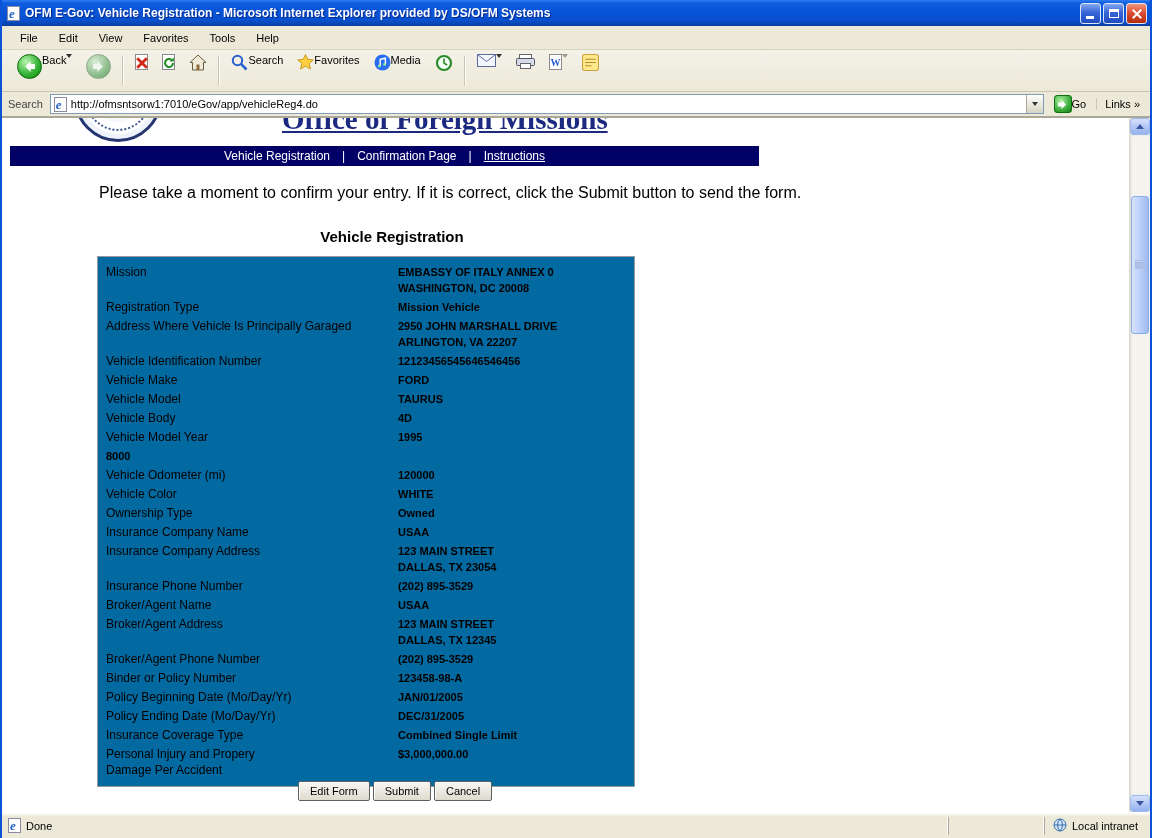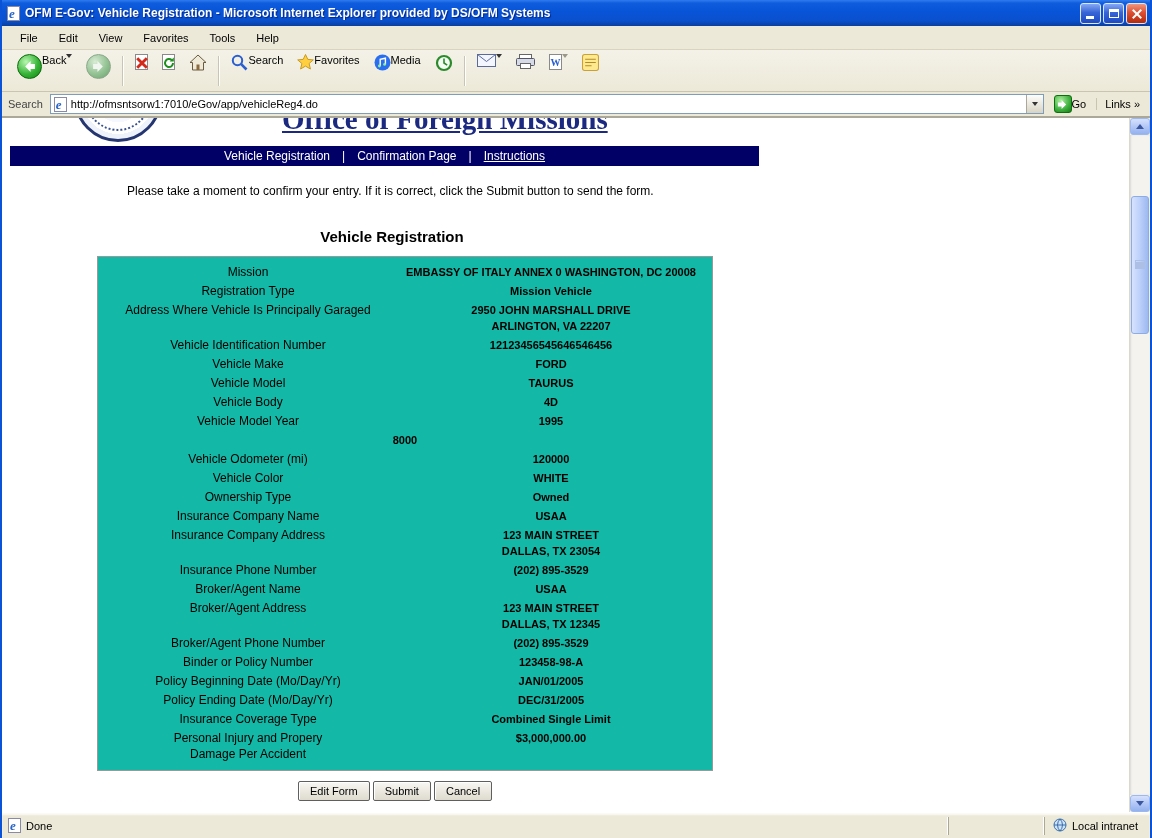--- a/index.html
+++ b/index.html
@@ -54,24 +54,24 @@
 
   .seal { position:absolute; left:72px; top:-64px; width:88px; height:88px; border-radius:50%; background:radial-gradient(circle,#f5f9ff 0 42%,#fff 42% 62%,#eef3fb 62%); border:3px solid #24356f; }
   .seal::after { content:""; position:absolute; inset:8px; border-radius:50%; border:2px dotted #37518f; }
   .site-title { position:absolute; left:280px; top:-15px; font-family:"Liberation Serif",serif; font-weight:bold; font-size:29px; color:#1b2a80; white-space:nowrap;text-decoration:underline; }
 
   .topnav { position:absolute; left:8px; top:28px; width:749px; height:20px; background:#000066; color:#fff; display:flex; align-items:center; justify-content:center; gap:12px; font-size:12px; }
   .topnav .navlink { color:#fff; text-decoration:none; }
   .topnav .navlink.underline { text-decoration:underline; }
   .topnav .navsep { color:#fff; }
 
-  .intro { position:absolute; left:97px; top:66px; font-size:12px; color:#000;margin-left:28px; }
+  .intro { position:absolute; left:97px; top:66px; font-size:16px; color:#000; }
   .pheading { position:absolute; left:0; top:110px; width:780px; text-align:center; font-size:15px; font-weight:bold; color:#000; }
 
-  .databox { position:absolute; left:95px; top:138px; width:616px; border:1px solid #999; background:#14b8a6; padding:5px 0 7px;text-align:center; }
+  .databox { position:absolute; left:95px; top:138px; width:538px; border:1px solid #999; background:#0369a1; padding:5px 0 7px; }
   .frow { display:flex; align-items:flex-start; padding:1.5px 8px; }
   .flabel { width:292px; padding-right:8px; font-size:12px; line-height:16px; color:#000; white-space:pre-line; }
   .fvalue { flex:1; font-size:11px; font-weight:bold; line-height:16px; color:#000; white-space:pre-line; }
 
   .btnrow { position:absolute; left:296px; top:663px; display:flex; gap:3px; }
   .formbtn { font-family:"Liberation Sans",sans-serif; font-size:11px; color:#000; padding:3px 11px; background:linear-gradient(180deg,#f8f7f2,#dedbce); border:1px solid #5f5f5f; border-radius:2px; box-shadow:inset 1px 1px 0 #fff; }
 
   
   .vscroll { flex:0 0 21px; display:flex; flex-direction:column; background:#f4f3ee; border-left:1px solid #dcd9cc; }
   .sb-btn { height:17px; flex:0 0 17px; background:linear-gradient(180deg,#d6e1fd,#b4c8f6 50%,#93b2ee); border:1px solid #9cb8ee; border-radius:3px; display:flex; align-items:center; justify-content:center; }

